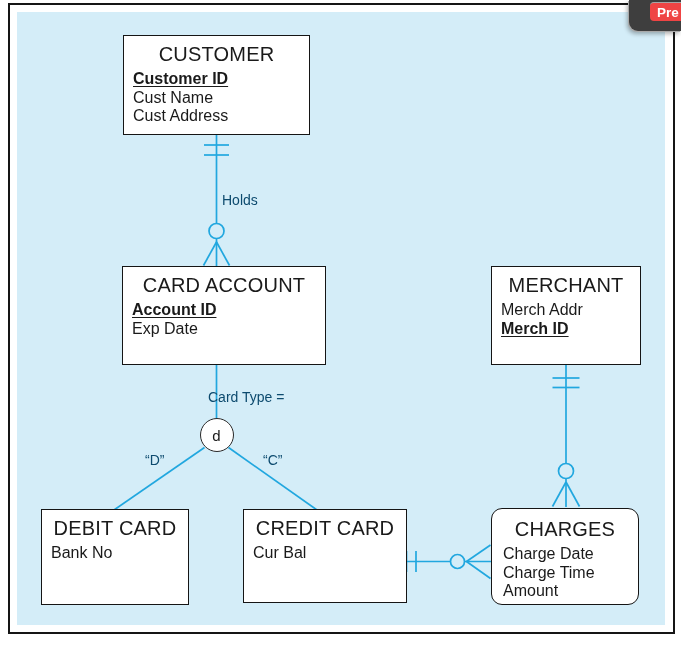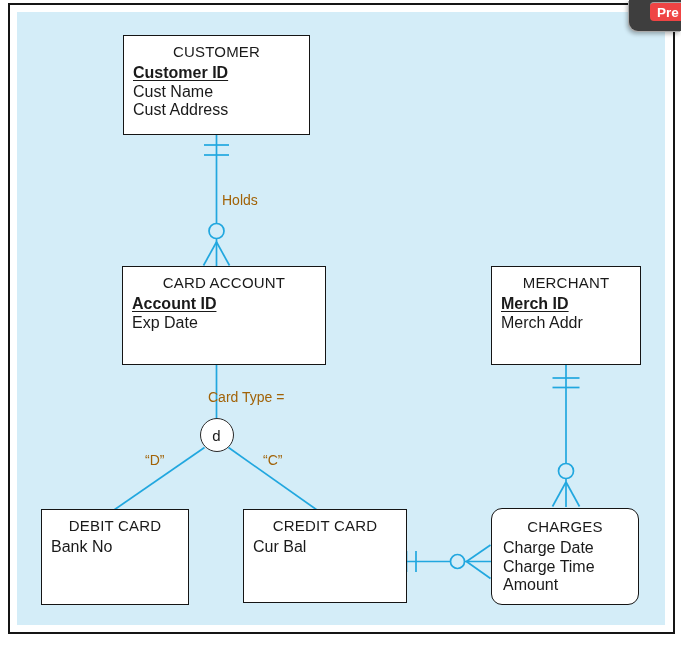--- a/index.html
+++ b/index.html
@@ -15,31 +15,31 @@
     position:absolute;left:17px;top:12px;width:648px;height:613px;
     background:#d4edf8;
   }
   svg.wires{position:absolute;left:0;top:0;width:681px;height:645px;}
   .entity{
     position:absolute;background:#ffffff;border:1.5px solid #151515;
     box-sizing:border-box;
   }
   .entity.rounded{border-radius:19px;}
   .entity .title{
-    text-align:center;padding-top:7px;font-size:15px;letter-spacing:.2px;
+    text-align:center;padding-top:7px;font-size:20px;letter-spacing:.2px;
     white-space:nowrap;
   }
   .entity .attrs{padding:4px 9px 0 9px;font-size:16px;line-height:18.5px;}
   .entity.rounded .title{padding-top:9px;}
   .entity.rounded .attrs{padding-left:11px;}
   .attr{display:block;white-space:nowrap;}
   .attr.b{font-weight:700;}
   .attr.u{text-decoration:underline;text-underline-offset:2px;}
   .floating-label{
-    position:absolute;font-size:14px;white-space:nowrap;color:#a16207;
+    position:absolute;font-size:14px;white-space:nowrap;color:#0c4a6e;
   }
   .subtype-circle{
     position:absolute;left:199.5px;top:418px;width:34px;height:34px;
     border-radius:50%;background:#ffffff;border:1.6px solid #2a2a2a;
     box-sizing:border-box;display:flex;align-items:center;justify-content:center;
     font-size:15px;
   }
   .overlay-tab{
     position:absolute;left:629px;top:0;width:52px;height:31px;
     background:#3e3e3e;border-bottom-left-radius:9px;
@@ -122,22 +122,22 @@
     <div class="title">CARD ACCOUNT</div>
     <div class="attrs">
       <span class="attr b u">Account ID</span>
       <span class="attr">Exp Date</span>
     </div>
   </div>
 
   <div class="entity" style="left:491px;top:266px;width:150px;height:99px;">
     <div class="title">MERCHANT</div>
     <div class="attrs">
+      <span class="attr">Merch Addr</span>
       <span class="attr b u">Merch ID</span>
-      <span class="attr">Merch Addr</span>
     </div>
   </div>
 
   <div class="entity" style="left:41px;top:509px;width:148px;height:96px;">
     <div class="title">DEBIT CARD</div>
     <div class="attrs">
       <span class="attr">Bank No</span>
     </div>
   </div>
 

